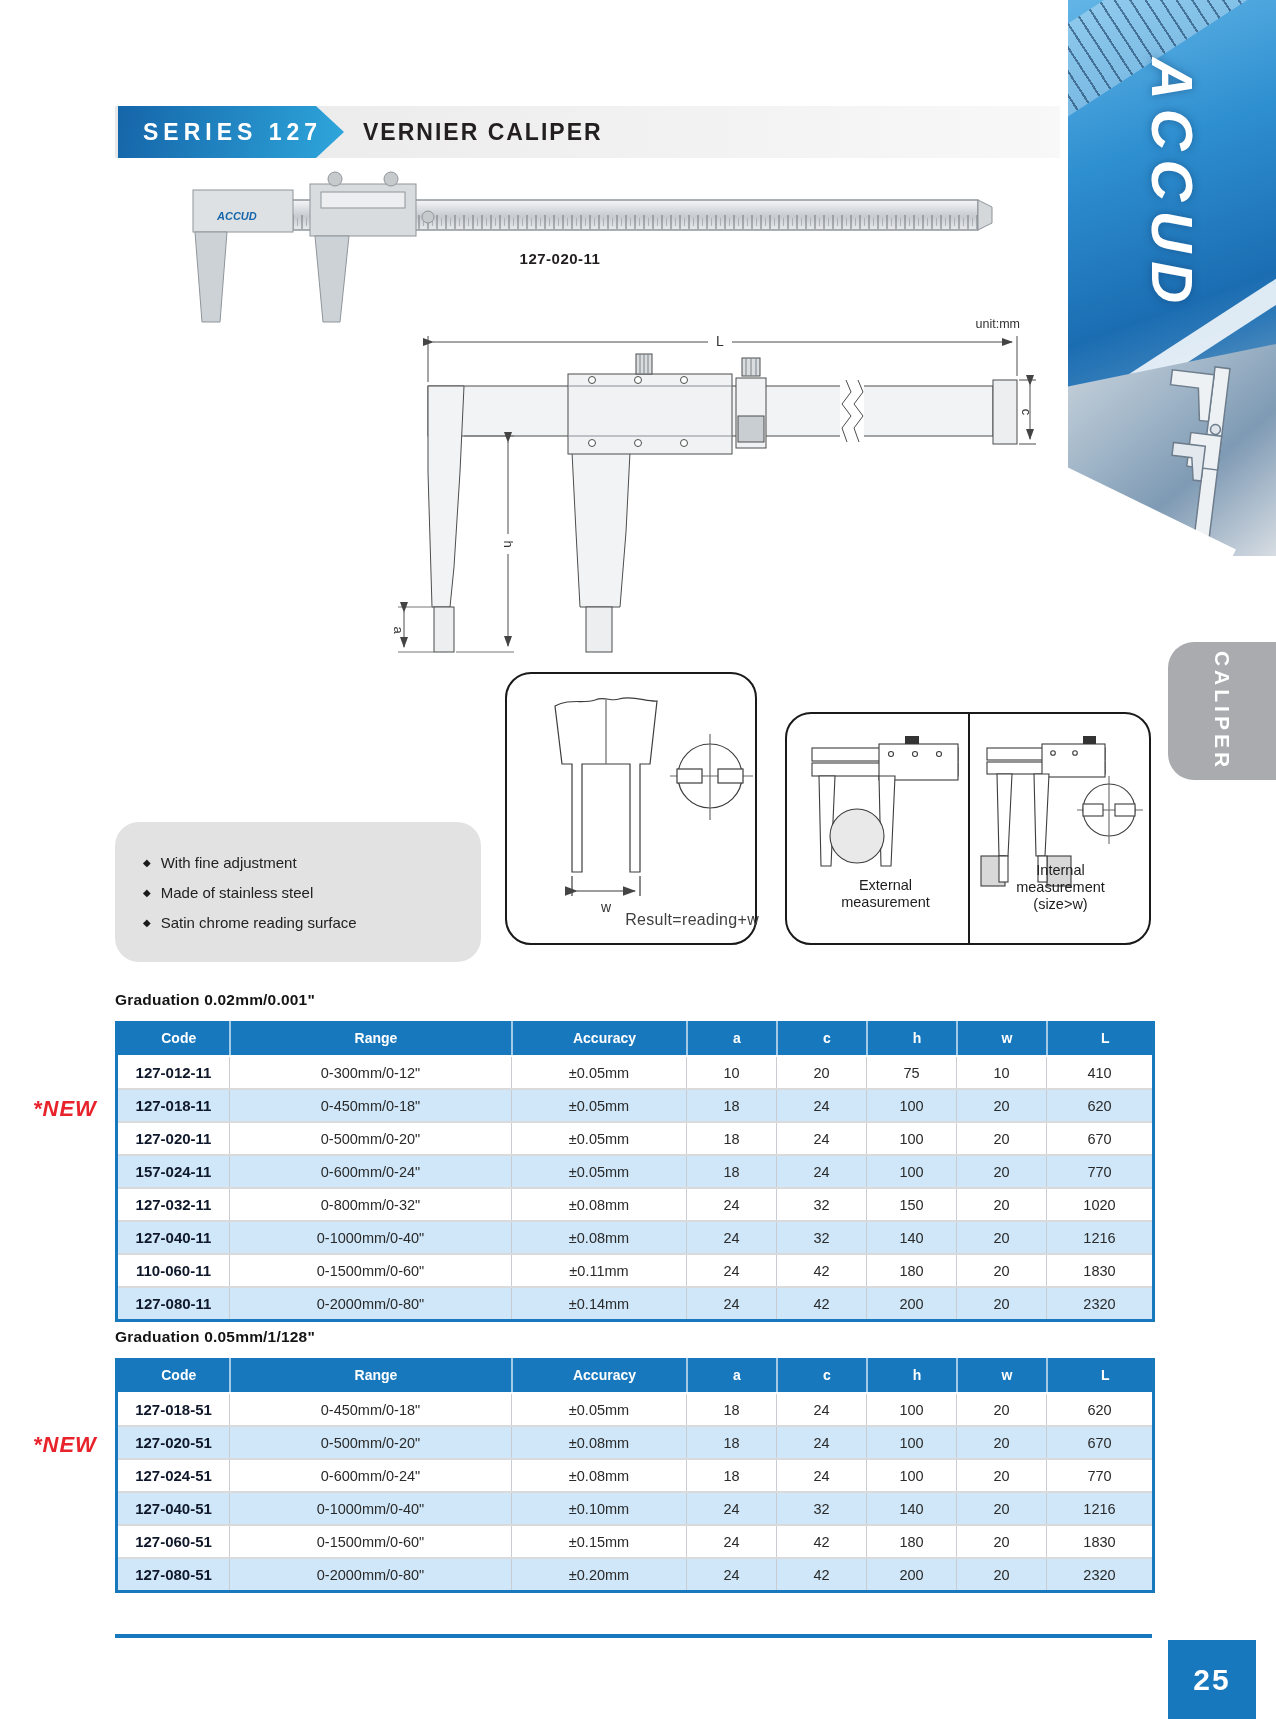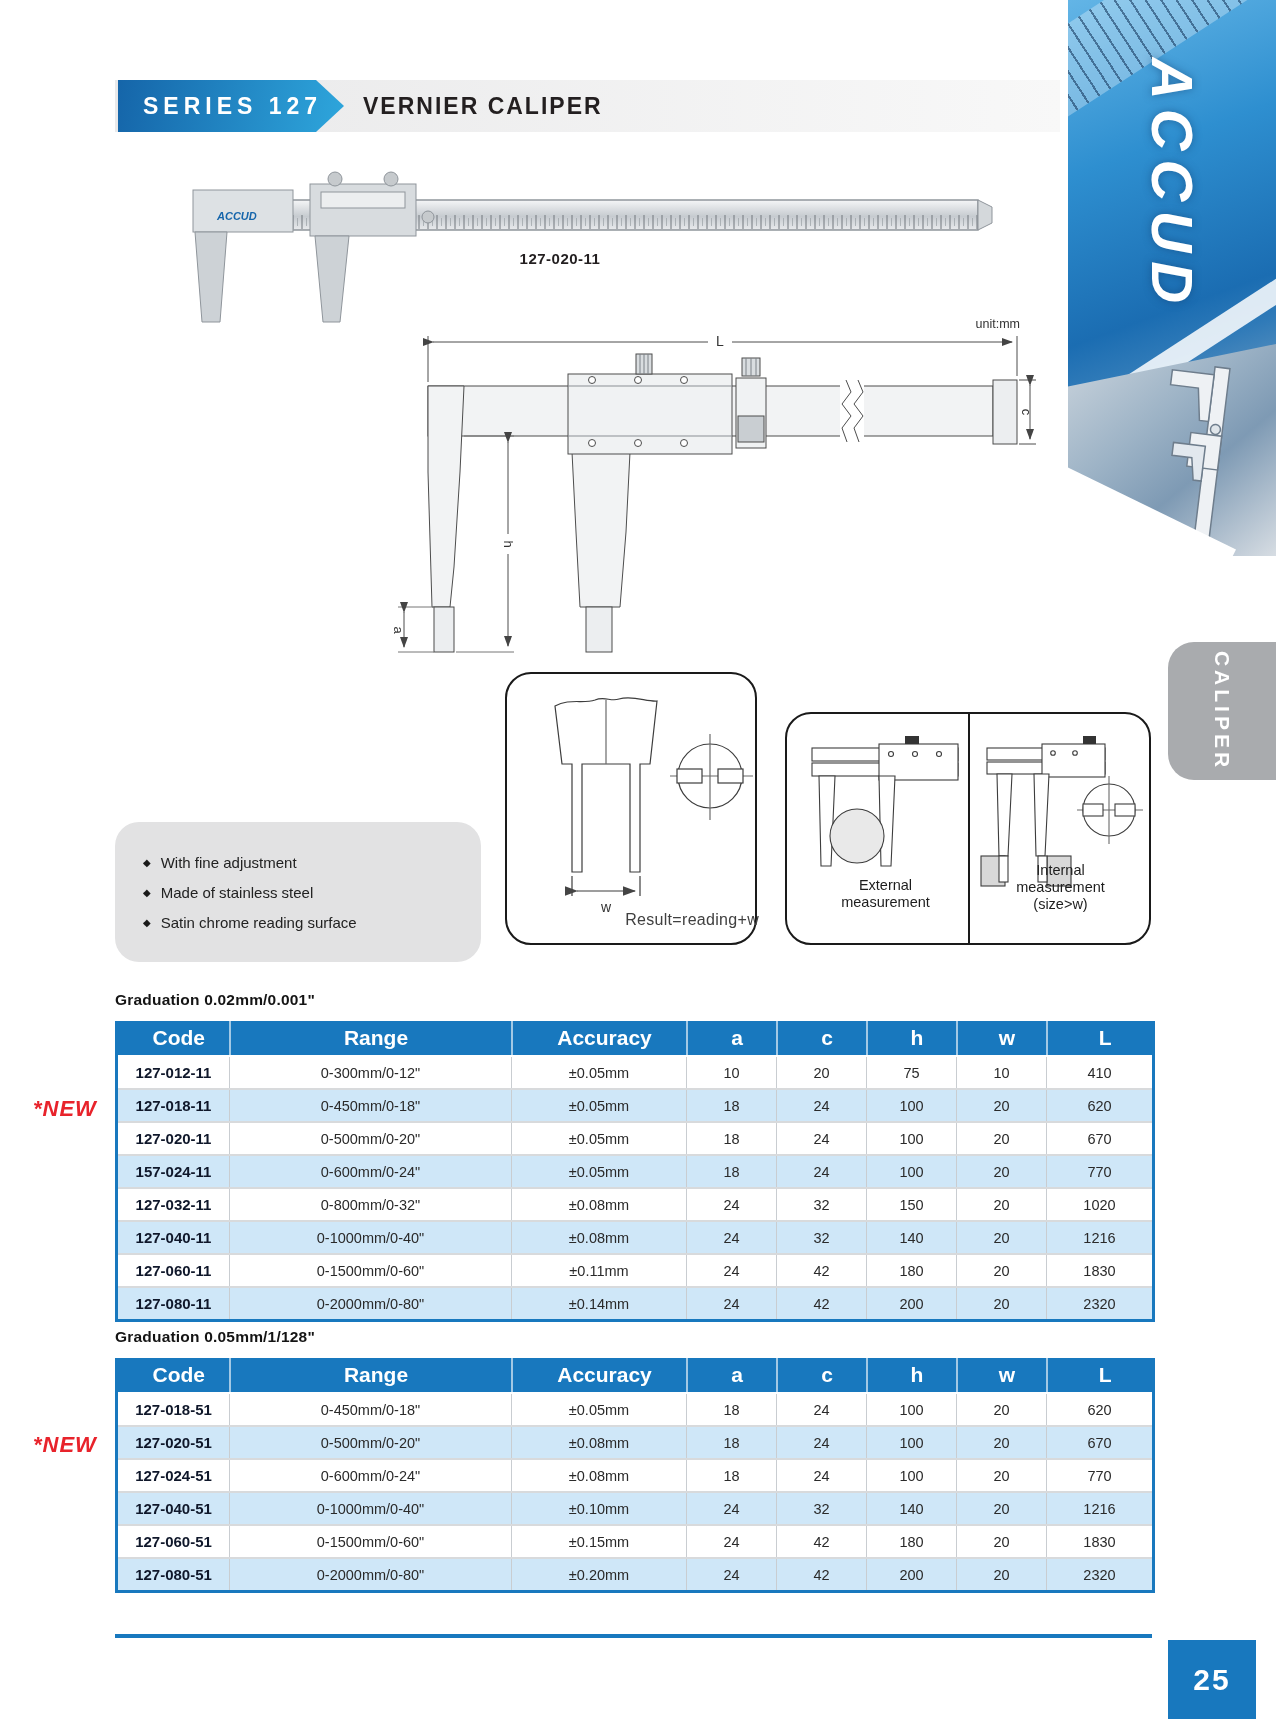--- a/index.html
+++ b/index.html
@@ -1,21 +1,21 @@
 <!DOCTYPE html>
 <html><head>
 <meta charset="utf-8">
 <style>
   html,body{margin:0;padding:0;background:#fff;}
   .page{position:relative;width:1276px;height:1719px;background:#fff;overflow:hidden;
         font-family:"Liberation Sans",sans-serif;color:#231f20;}
   .abs{position:absolute;}
 
   
-  .header-band{left:115px;top:80px;width:945px;height:52px;
+  .header-band{left:115px;top:106px;width:945px;height:52px;
 , background:#f1f1f2;background:linear-gradient(to right,#e9e9ea,#f8f8f8);}
   .series-arrow{position:absolute;left:3px;top:0;width:226px;height:52px;
     background:linear-gradient(100deg,#1565a9 0%,#2ea6dc 100%);
     clip-path:polygon(0 0,198px 0,226px 50%,198px 100%,0 100%);
     display:flex;align-items:center;padding-left:25px;box-sizing:border-box;}
   .series-arrow span{color:#fff;font-weight:bold;font-size:23px;letter-spacing:5px;}
   .header-title{position:absolute;left:248px;top:0;height:52px;display:flex;align-items:center;
     font-weight:bold;font-size:23px;letter-spacing:2px;color:#231f20;}
 
   
@@ -61,21 +61,21 @@
   .measure-divider{position:absolute;left:181px;top:0;width:2px;height:100%;background:#1a1a1a;}
   .meas-label{position:absolute;text-align:center;font-size:14.5px;line-height:17px;color:#1d1d1d;}
   .ext-label{left:0;top:163px;width:181px;margin-left:8px;}
   .int-label{left:183px;top:148px;width:181px;}
 
   
   .spec-wrap{left:115px;width:1037px;}
   .spec-grad{font-size:15.5px;font-weight:bold;color:#141414;margin-bottom:12px;letter-spacing:.2px;}
   table.spec{border-collapse:collapse;width:1037px;table-layout:fixed;
     border-left:3px solid #1878be;border-right:3px solid #1878be;border-bottom:3px solid #1878be;}
-  table.spec th{background:#1878be;color:#fff;font-size:21px;font-weight:bold;height:32px;
+  table.spec th{background:#1878be;color:#fff;font-size:14px;font-weight:bold;height:32px;
     border-right:2px solid rgba(255,255,255,.6);border-bottom:2px solid #fff;padding-left:12px;}
   table.spec th:last-child{border-right:none;}
   table.spec td{text-align:center;font-size:14.5px;color:#2a2a2a;height:29px;
     border-right:1px solid #c9cdd1;border-bottom:2px solid #d8dadc;background:#fff;}
   table.spec td:last-child{border-right:none;}
   table.spec tr:last-child td{border-bottom:none;}
   table.spec tbody tr:nth-child(even) td{background:#cfe7f8;}
   table.spec td.code{font-weight:bold;color:#0f172a;font-size:15px;}
 
   .new-badge{left:33px;color:#e8232b;font-style:italic;font-weight:bold;font-size:22px;
@@ -388,21 +388,21 @@
             <td class="code">127-040-11</td>
             <td>0-1000mm/0-40"</td>
             <td>±0.08mm</td>
             <td>24</td>
             <td>32</td>
             <td>140</td>
             <td>20</td>
             <td>1216</td>
           </tr>
           <tr>
-            <td class="code">127-060-11</td>
+            <td class="code">110-060-11</td>
             <td>0-1500mm/0-60"</td>
             <td>±0.11mm</td>
             <td>24</td>
             <td>42</td>
             <td>180</td>
             <td>20</td>
             <td>1830</td>
           </tr>
           <tr>
             <td class="code">127-080-11</td>

